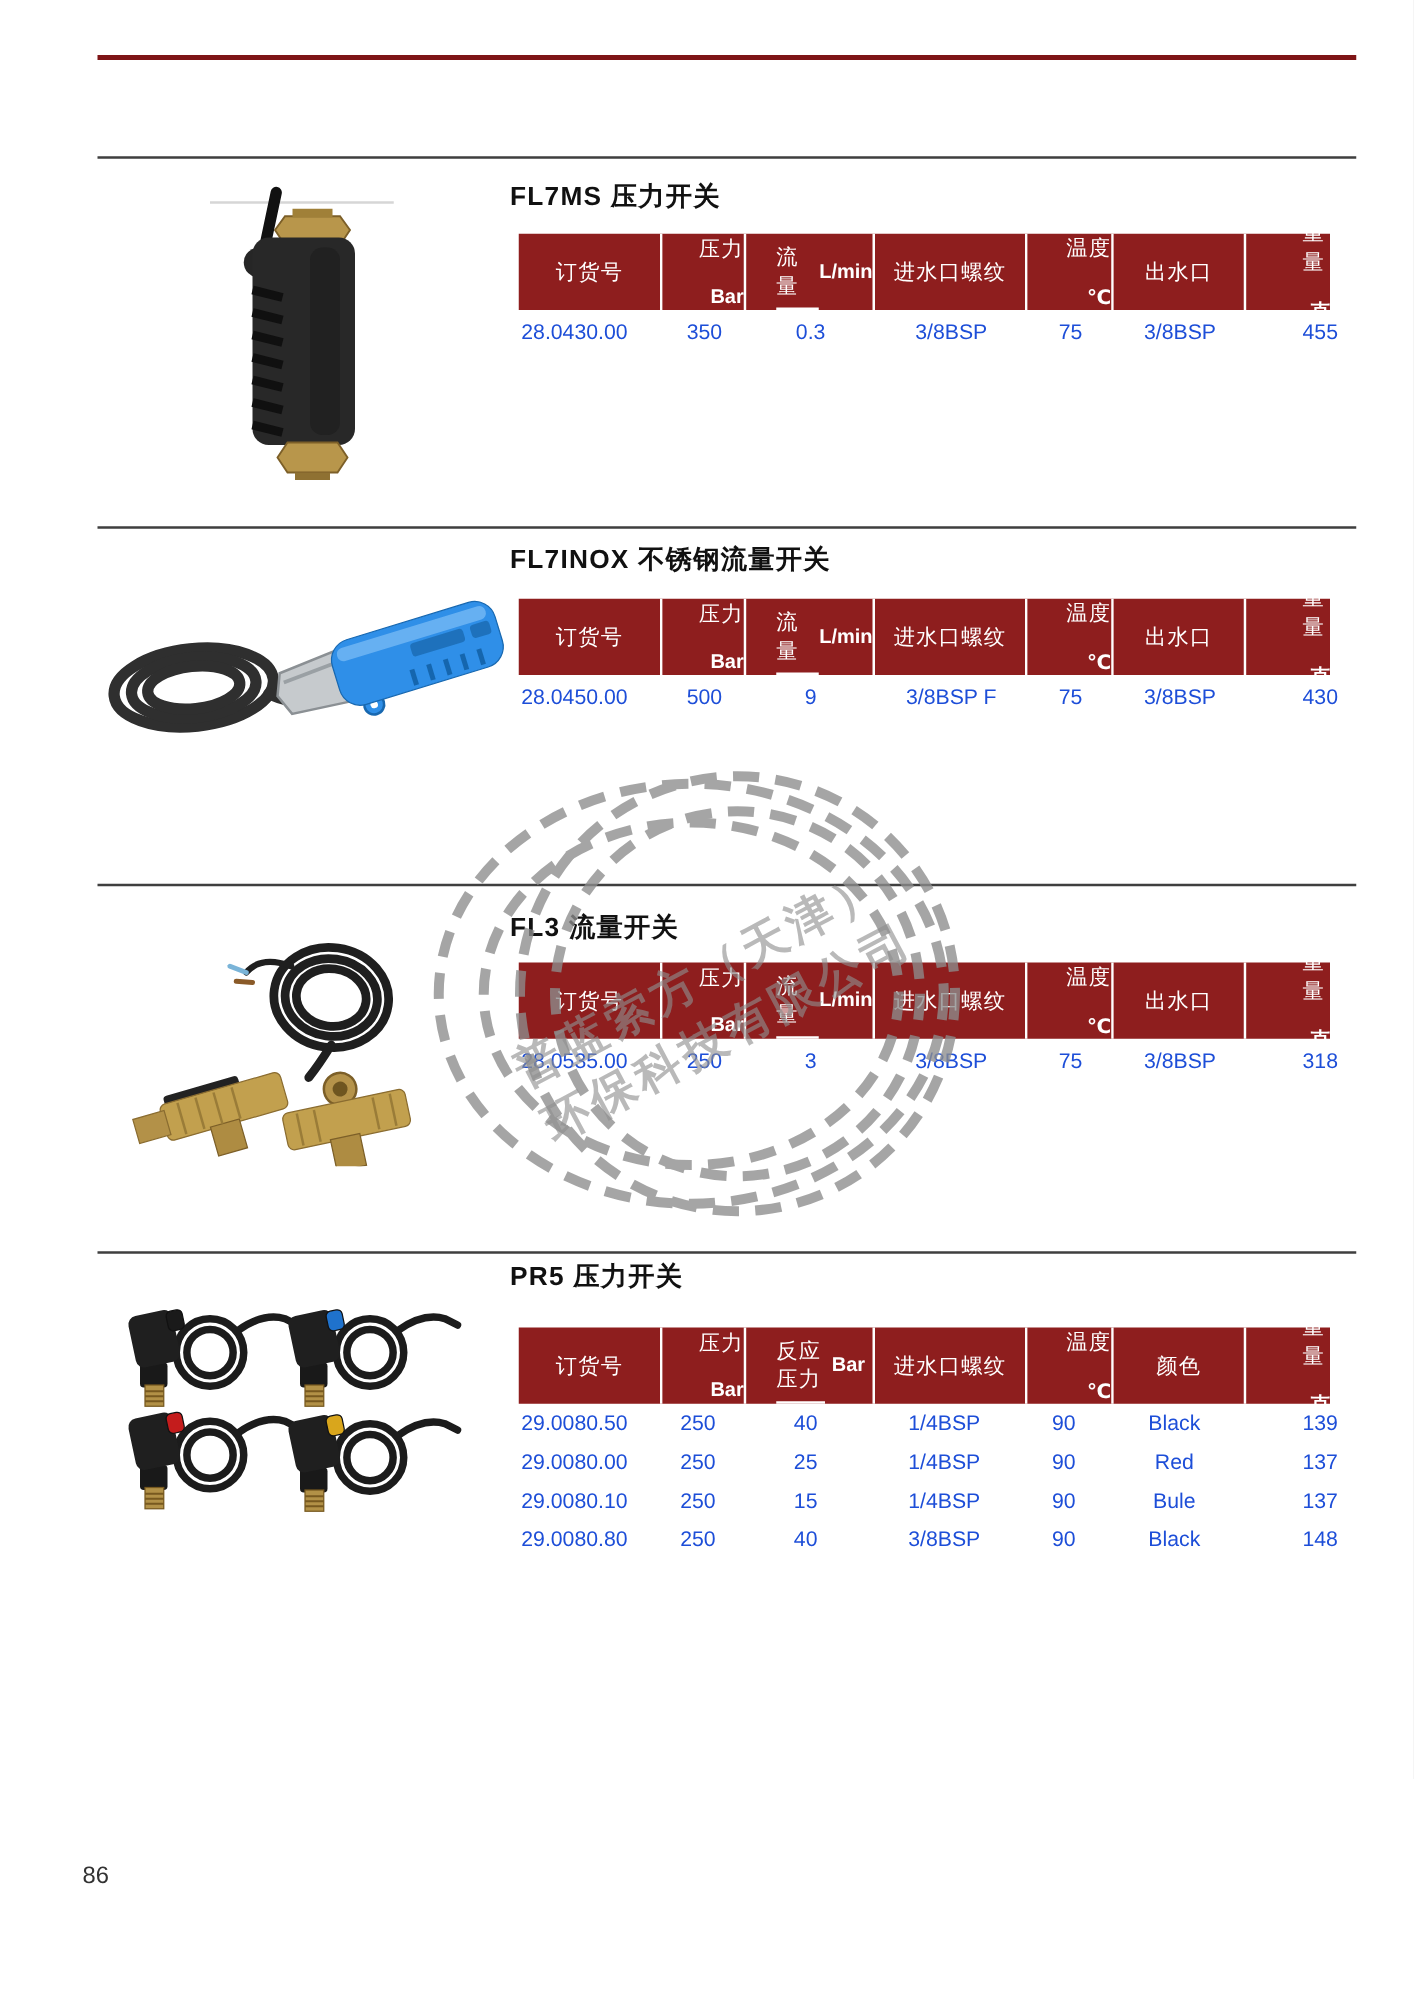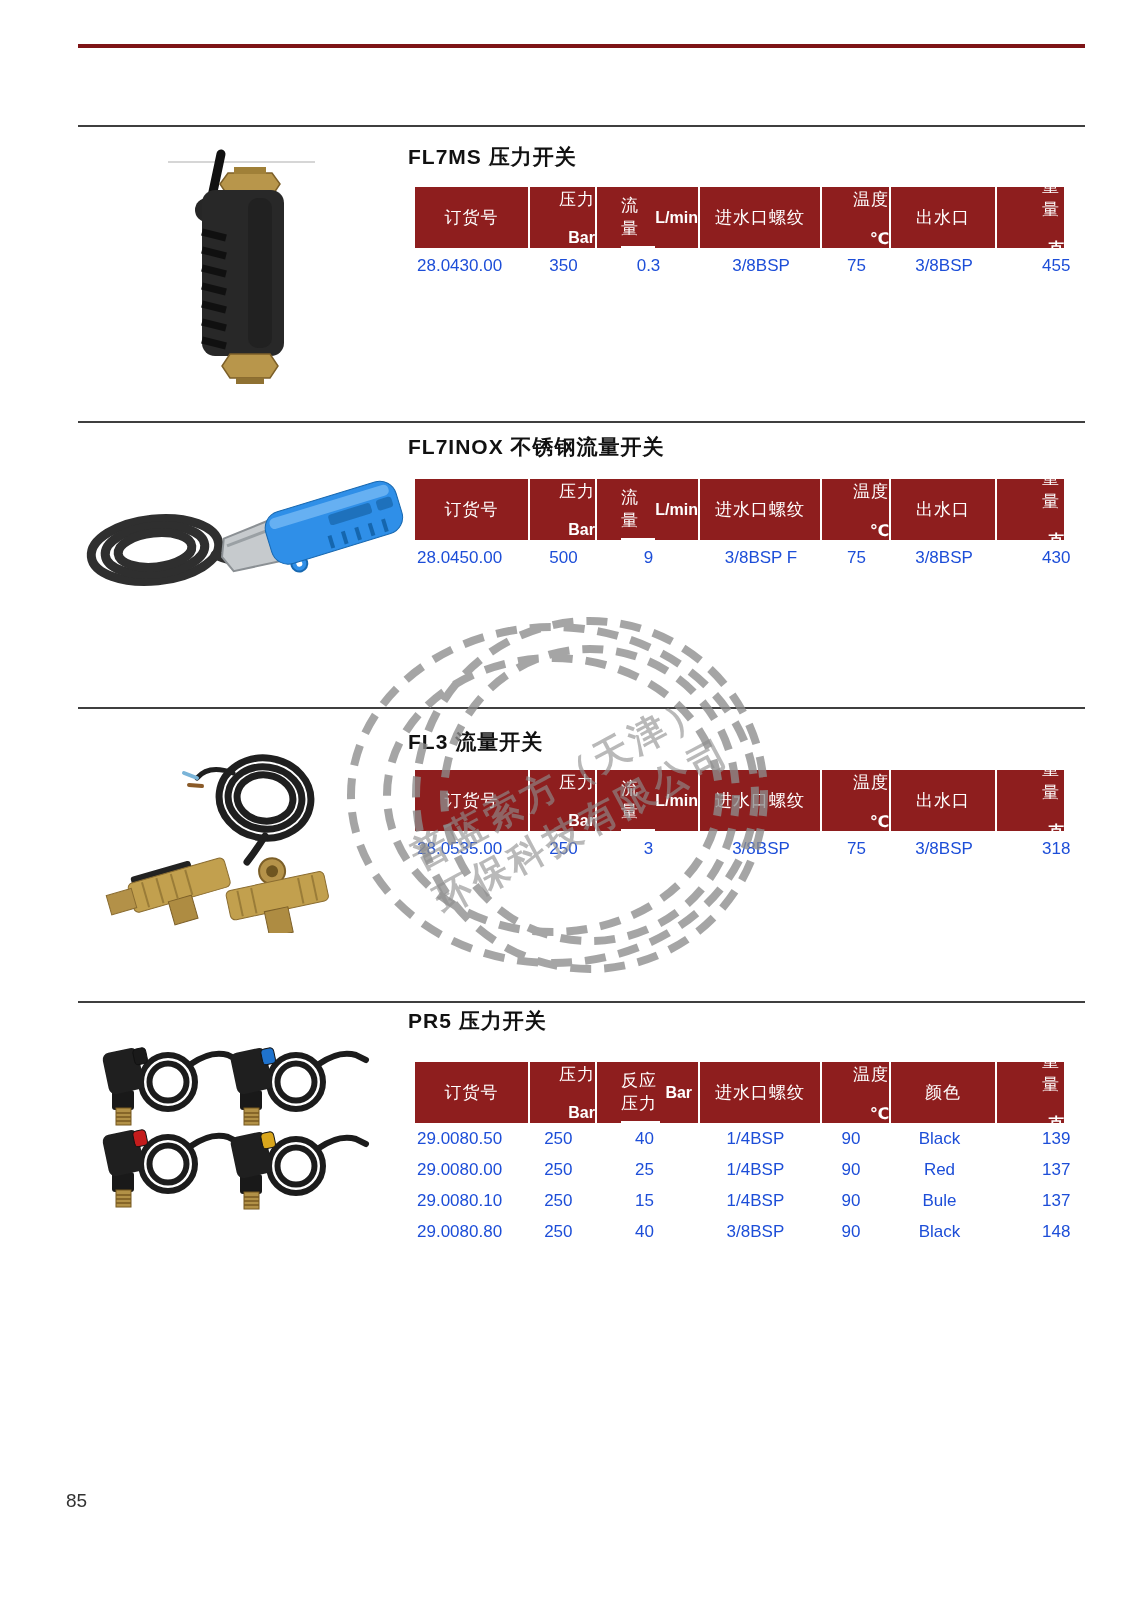--- a/index.html
+++ b/index.html
@@ -406,14 +406,14 @@
       <ellipse cx="553" cy="795" rx="166" ry="137"></ellipse>
       <circle cx="590" cy="795" r="174"></circle>
       <circle cx="590" cy="795" r="146"></circle>
     </g>
     <g transform="translate(575 812) rotate(-28)" text-anchor="middle" font-size="37" font-weight="700" fill="#8f8f8f" opacity="0.62" letter-spacing="4">
       <text y="-22">普蓝索方（天津）</text>
       <text y="28">环保科技有限公司</text>
     </g>
   </svg>
 
-  <div class="pageno">85</div>
+  <div class="pageno">86</div>
 </div>
 
 </body></html>

